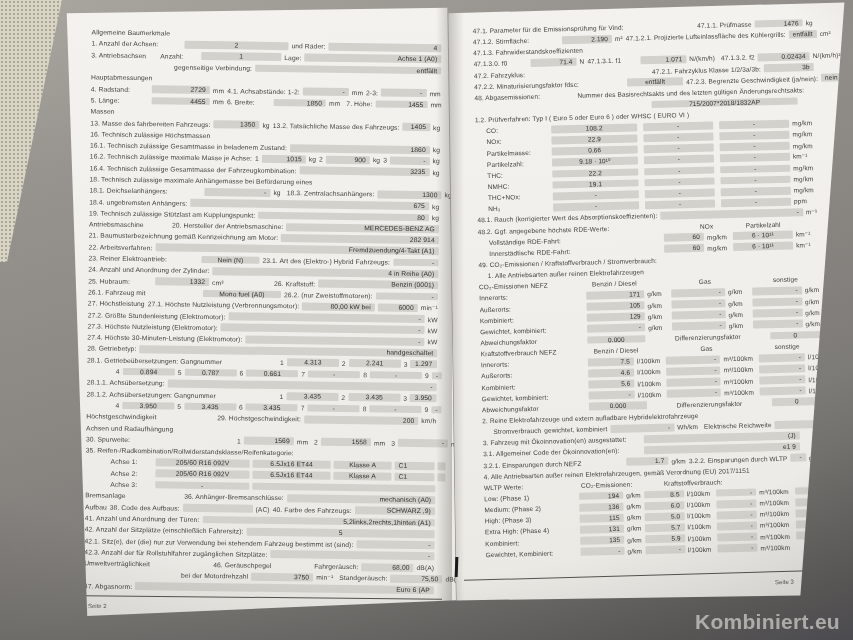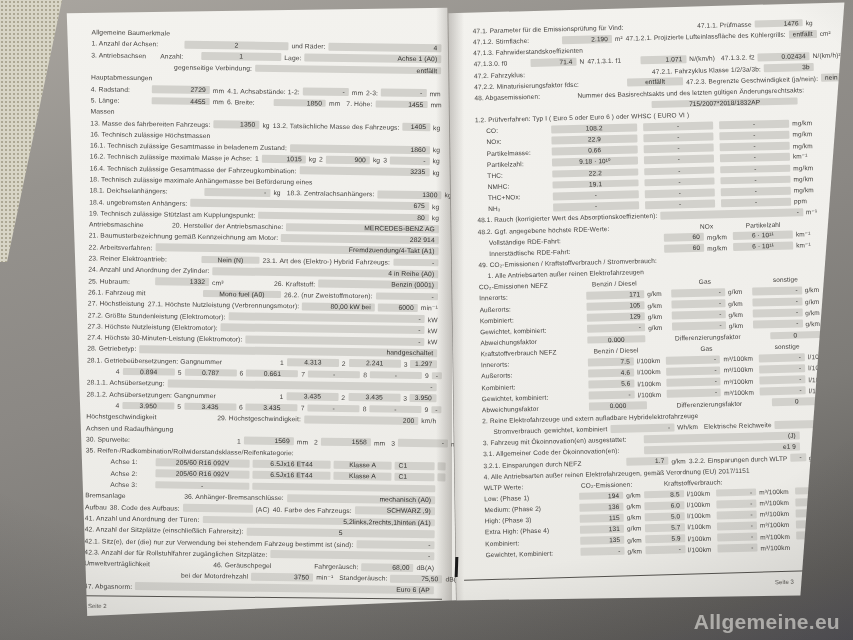--- a/index.html
+++ b/index.html
@@ -799,14 +799,14 @@
           <span class="ind" style="width: 62px;"></span>
         </div>
       </div>
     <div class="fold"></div>
     <div class="rule rule-right"></div>
     <div class="footer footer-right">Seite 3</div>
   </div>
 
   <div class="print-mark"></div>
   <div class="vignette"></div>
-  <div class="watermark">Allgemeine.eu</div>
+  <div class="watermark">Kombiniert.eu</div>
 </div>
 
 </body></html>

